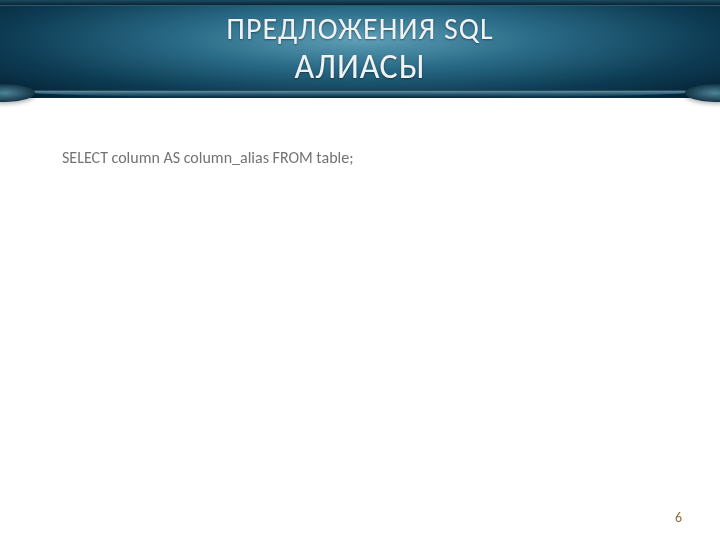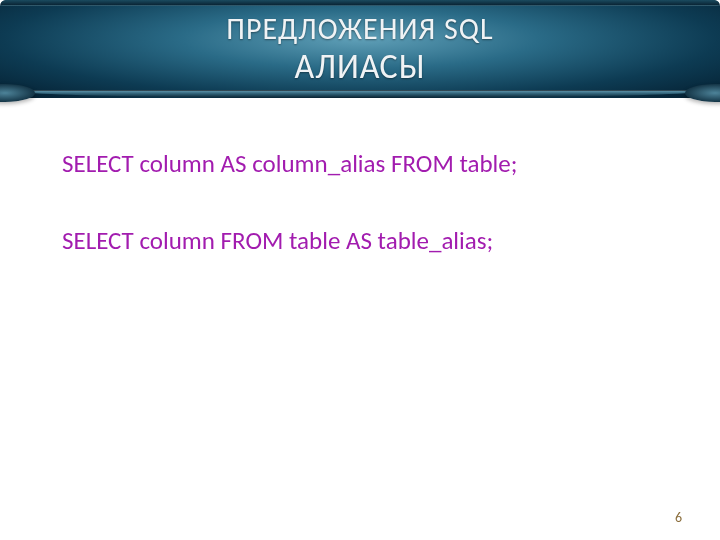--- a/index.html
+++ b/index.html
@@ -1,19 +1,18 @@
 <!DOCTYPE html>
 <html><head>
   <meta charset="utf-8">
   <style>
     * {
       margin: 0;
       padding: 0;
       box-sizing: border-box;
-      border-radius: 6px;
     }
     body {
       width: 720px;
       height: 540px;
       background: #ffffff;
       font-family: 'Calibri', 'Arial', sans-serif;
       position: relative;
       overflow: hidden;
     }
     .header-band {
@@ -67,22 +66,22 @@
       color: #f0f3f5;
       font-size: 34px;
       letter-spacing: 1px;
       line-height: 1.2;
       text-shadow: 0 1px 2px rgba(0,0,0,0.4);
     }
     .content {
       padding: 50px 50px 0 62px;
     }
     .sql-line {
-      font-size: 25px;
-      color: #a21caf;
+      font-size: 16px;
+      color: #737373;
       margin-bottom: 46px;
       font-family: 'Calibri', 'Arial', sans-serif;
     }
     .page-number {
       position: absolute;
       bottom: 14px;
       right: 38px;
       font-size: 14px;
       color: #8a6d3b;
       font-family: 'Calibri', 'Arial', sans-serif;
@@ -95,16 +94,15 @@
   <div class="header-border-top"></div>
   <div class="title-line1">ПРЕДЛОЖЕНИЯ SQL</div>
   <div class="title-line2">АЛИАСЫ</div>
   <div class="header-border-bottom"></div>
   <div class="header-cap-left"></div>
   <div class="header-cap-right"></div>
 </div>
 
 <div class="content">
   <div class="sql-line">SELECT column AS column_alias FROM table;</div>
-  <div class="sql-line">SELECT column FROM table AS table_alias;</div>
 </div>
 
 <div class="page-number">6</div>
 
 </body></html>

